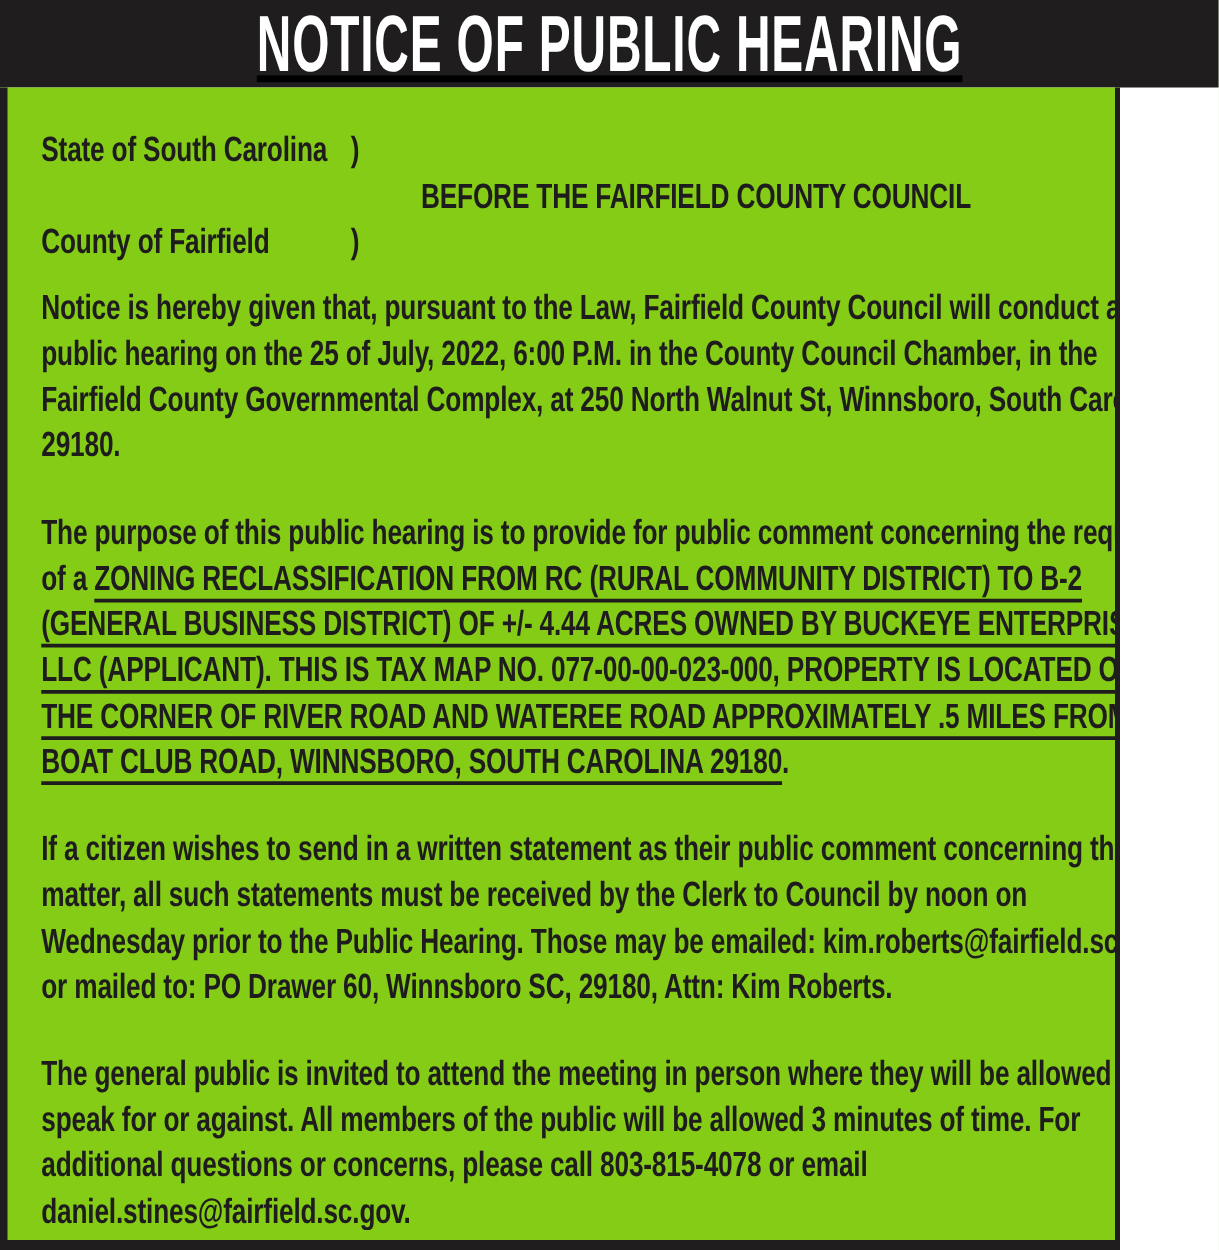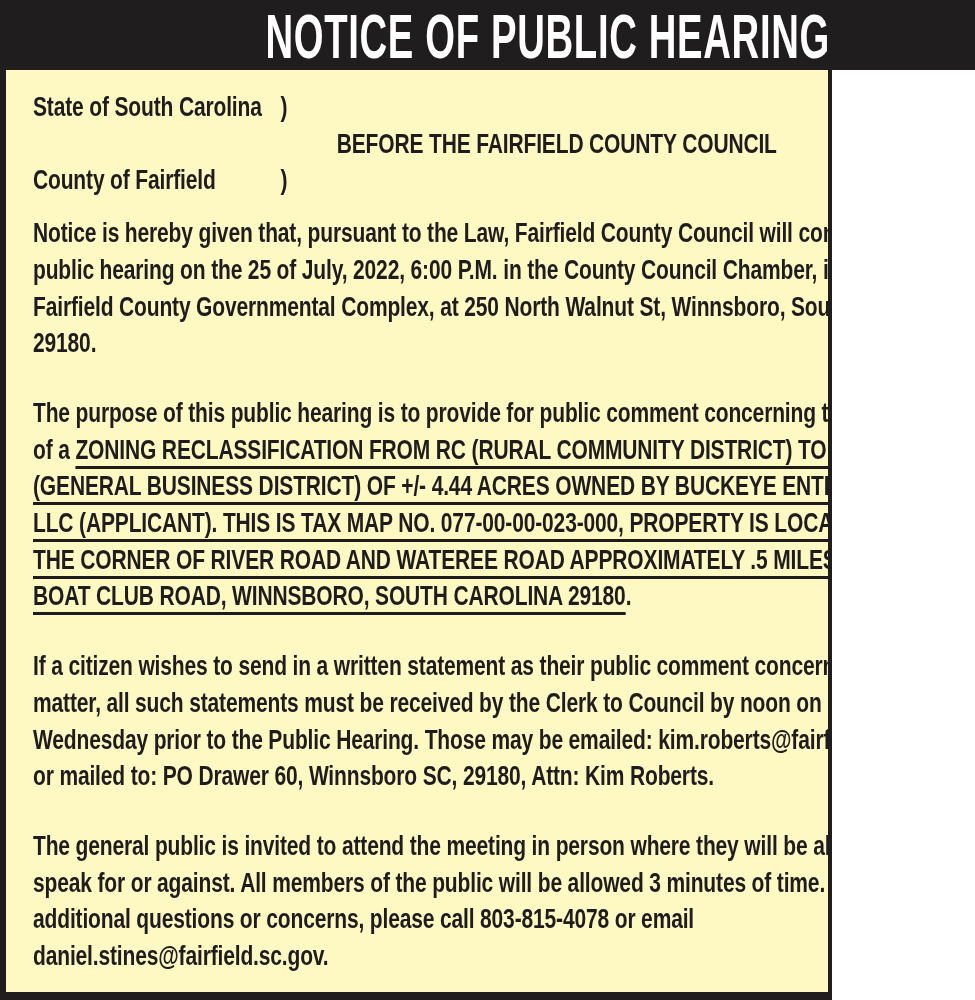--- a/index.html
+++ b/index.html
@@ -5,39 +5,40 @@
   * { margin: 0; padding: 0; box-sizing: border-box; }
   html, body {
     width: 975px; height: 1000px;
     background: #ffffff;
     font-family: "Liberation Sans", sans-serif;
     overflow: hidden;
   }
   .header-bar {
     width: 975px; height: 70px;
     background: #201d1e;
-    display: flex; align-items: center; justify-content: flex-end;
+    display: flex; align-items: center; justify-content: center;
     overflow: hidden;
+    text-decoration: underline;
   }
   .header-title {
     color: #ffffff;
     font-weight: bold;
     font-size: 58px;
     letter-spacing: 1px;
     white-space: nowrap;
     transform: scale(0.66, 1.1);
     transform-origin: center center;
   }
   .notice-box {
-    width: 832px; height: 930px;
+    width: 896px; height: 930px;
     border-left: 6px solid #201d1e;
     border-right: 4px solid #201d1e;
     border-bottom: 8px solid #201d1e;
-    background: #fef9c3;
-    padding: 19px 0 0 27px;
+    background: #84cc16;
+    padding: 32px 0 0 27px;
     overflow: hidden;
   }
   .condensed {
     width: 1210px;
     transform: scaleX(0.75);
     transform-origin: 0 0;
     font-weight: bold;
     font-size: 28px;
     line-height: 36.7px;
     color: #1e1c1d;

